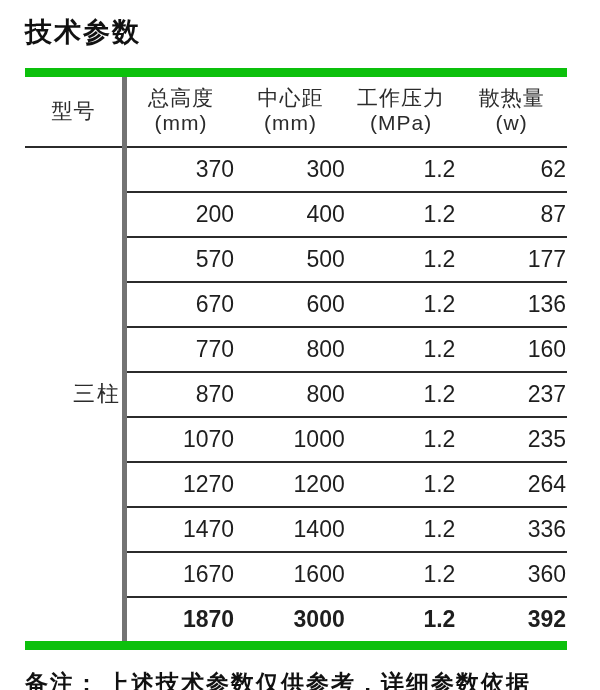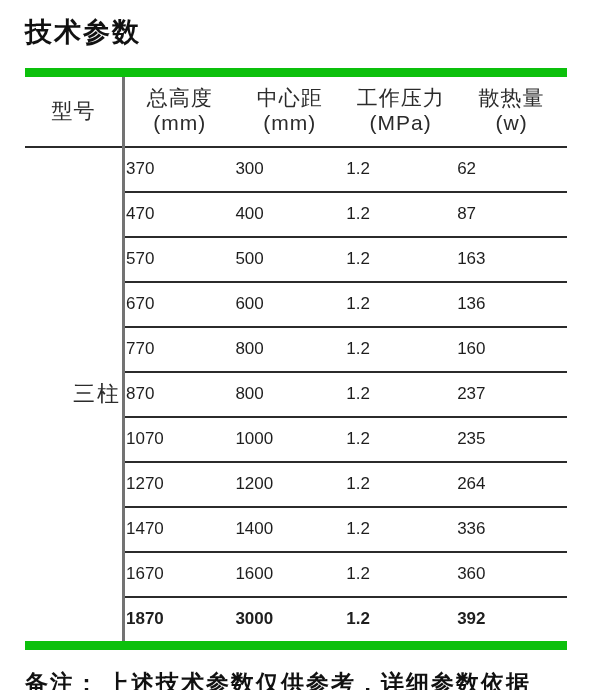--- a/index.html
+++ b/index.html
@@ -41,34 +41,34 @@
     color: #2b2b2b;
     text-align: center;
     vertical-align: middle;
     padding: 9px 0 10px 0;
     border-bottom: 2px solid #2b2b2b;
     letter-spacing: 1px;
   }
   thead th div { line-height: 1.18; }
   th.model-col, td.model {
     width: 97px;
-    border-right: 3px solid #737373;
+    border-right: 5px solid #737373;
   }
   td.model {
     text-align: right;
     vertical-align: middle;
     font-size: 22px;
     color: #2b2b2b;
     letter-spacing: 2px;
   }
   td.data {
-    text-align: left;
+    text-align: right;
     vertical-align: middle;
     height: 41px;
-    font-size: 17px;
+    font-size: 23px;
     color: #1e1e1e;
     border-bottom: 2px solid #2b2b2b;
   }
   tbody tr:last-child td.data { border-bottom: none; font-weight: bold; }
   .note {
     display: flex;
     margin-top: 17px;
     font-size: 23px;
     font-weight: bold;
     color: #111111;
@@ -114,30 +114,30 @@
     </thead>
     <tbody id="table-body">
         <tr>
           <td class="model" rowspan="11">三柱</td>
           <td class="data">370</td>
           <td class="data">300</td>
           <td class="data">1.2</td>
           <td class="data">62</td>
         </tr>
         <tr>
-          <td class="data">470</td>
+          <td class="data">200</td>
           <td class="data">400</td>
           <td class="data">1.2</td>
           <td class="data">87</td>
         </tr>
         <tr>
           <td class="data">570</td>
           <td class="data">500</td>
           <td class="data">1.2</td>
-          <td class="data">163</td>
+          <td class="data">177</td>
         </tr>
         <tr>
           <td class="data">670</td>
           <td class="data">600</td>
           <td class="data">1.2</td>
           <td class="data">136</td>
         </tr>
         <tr>
           <td class="data">770</td>
           <td class="data">800</td>

